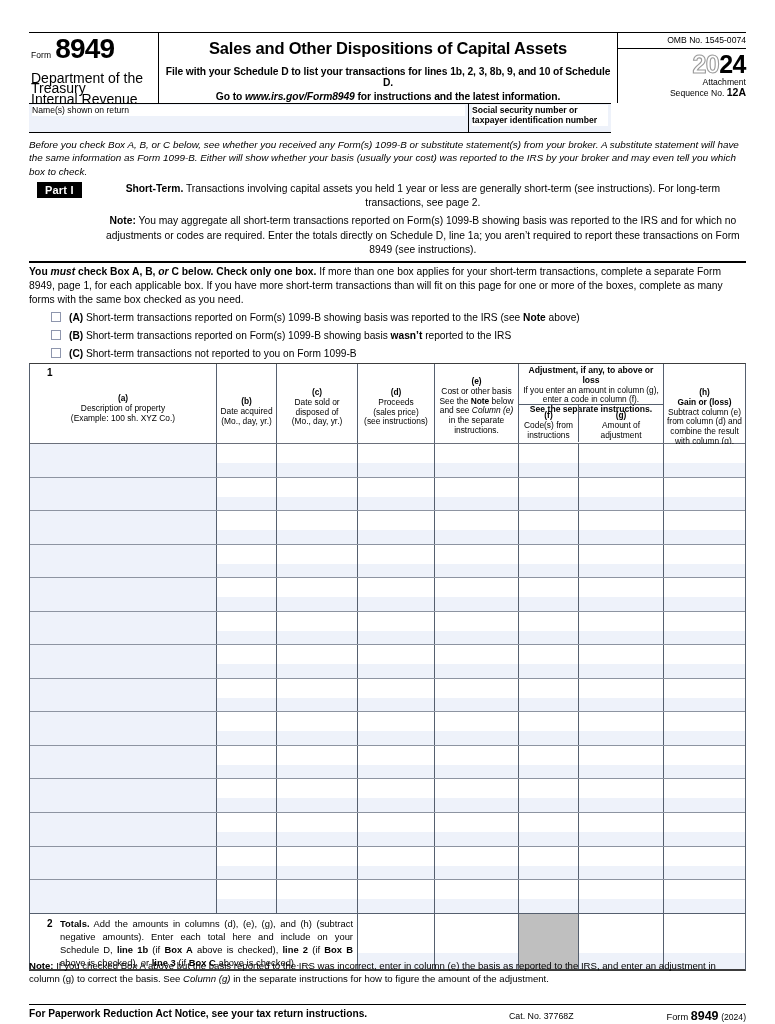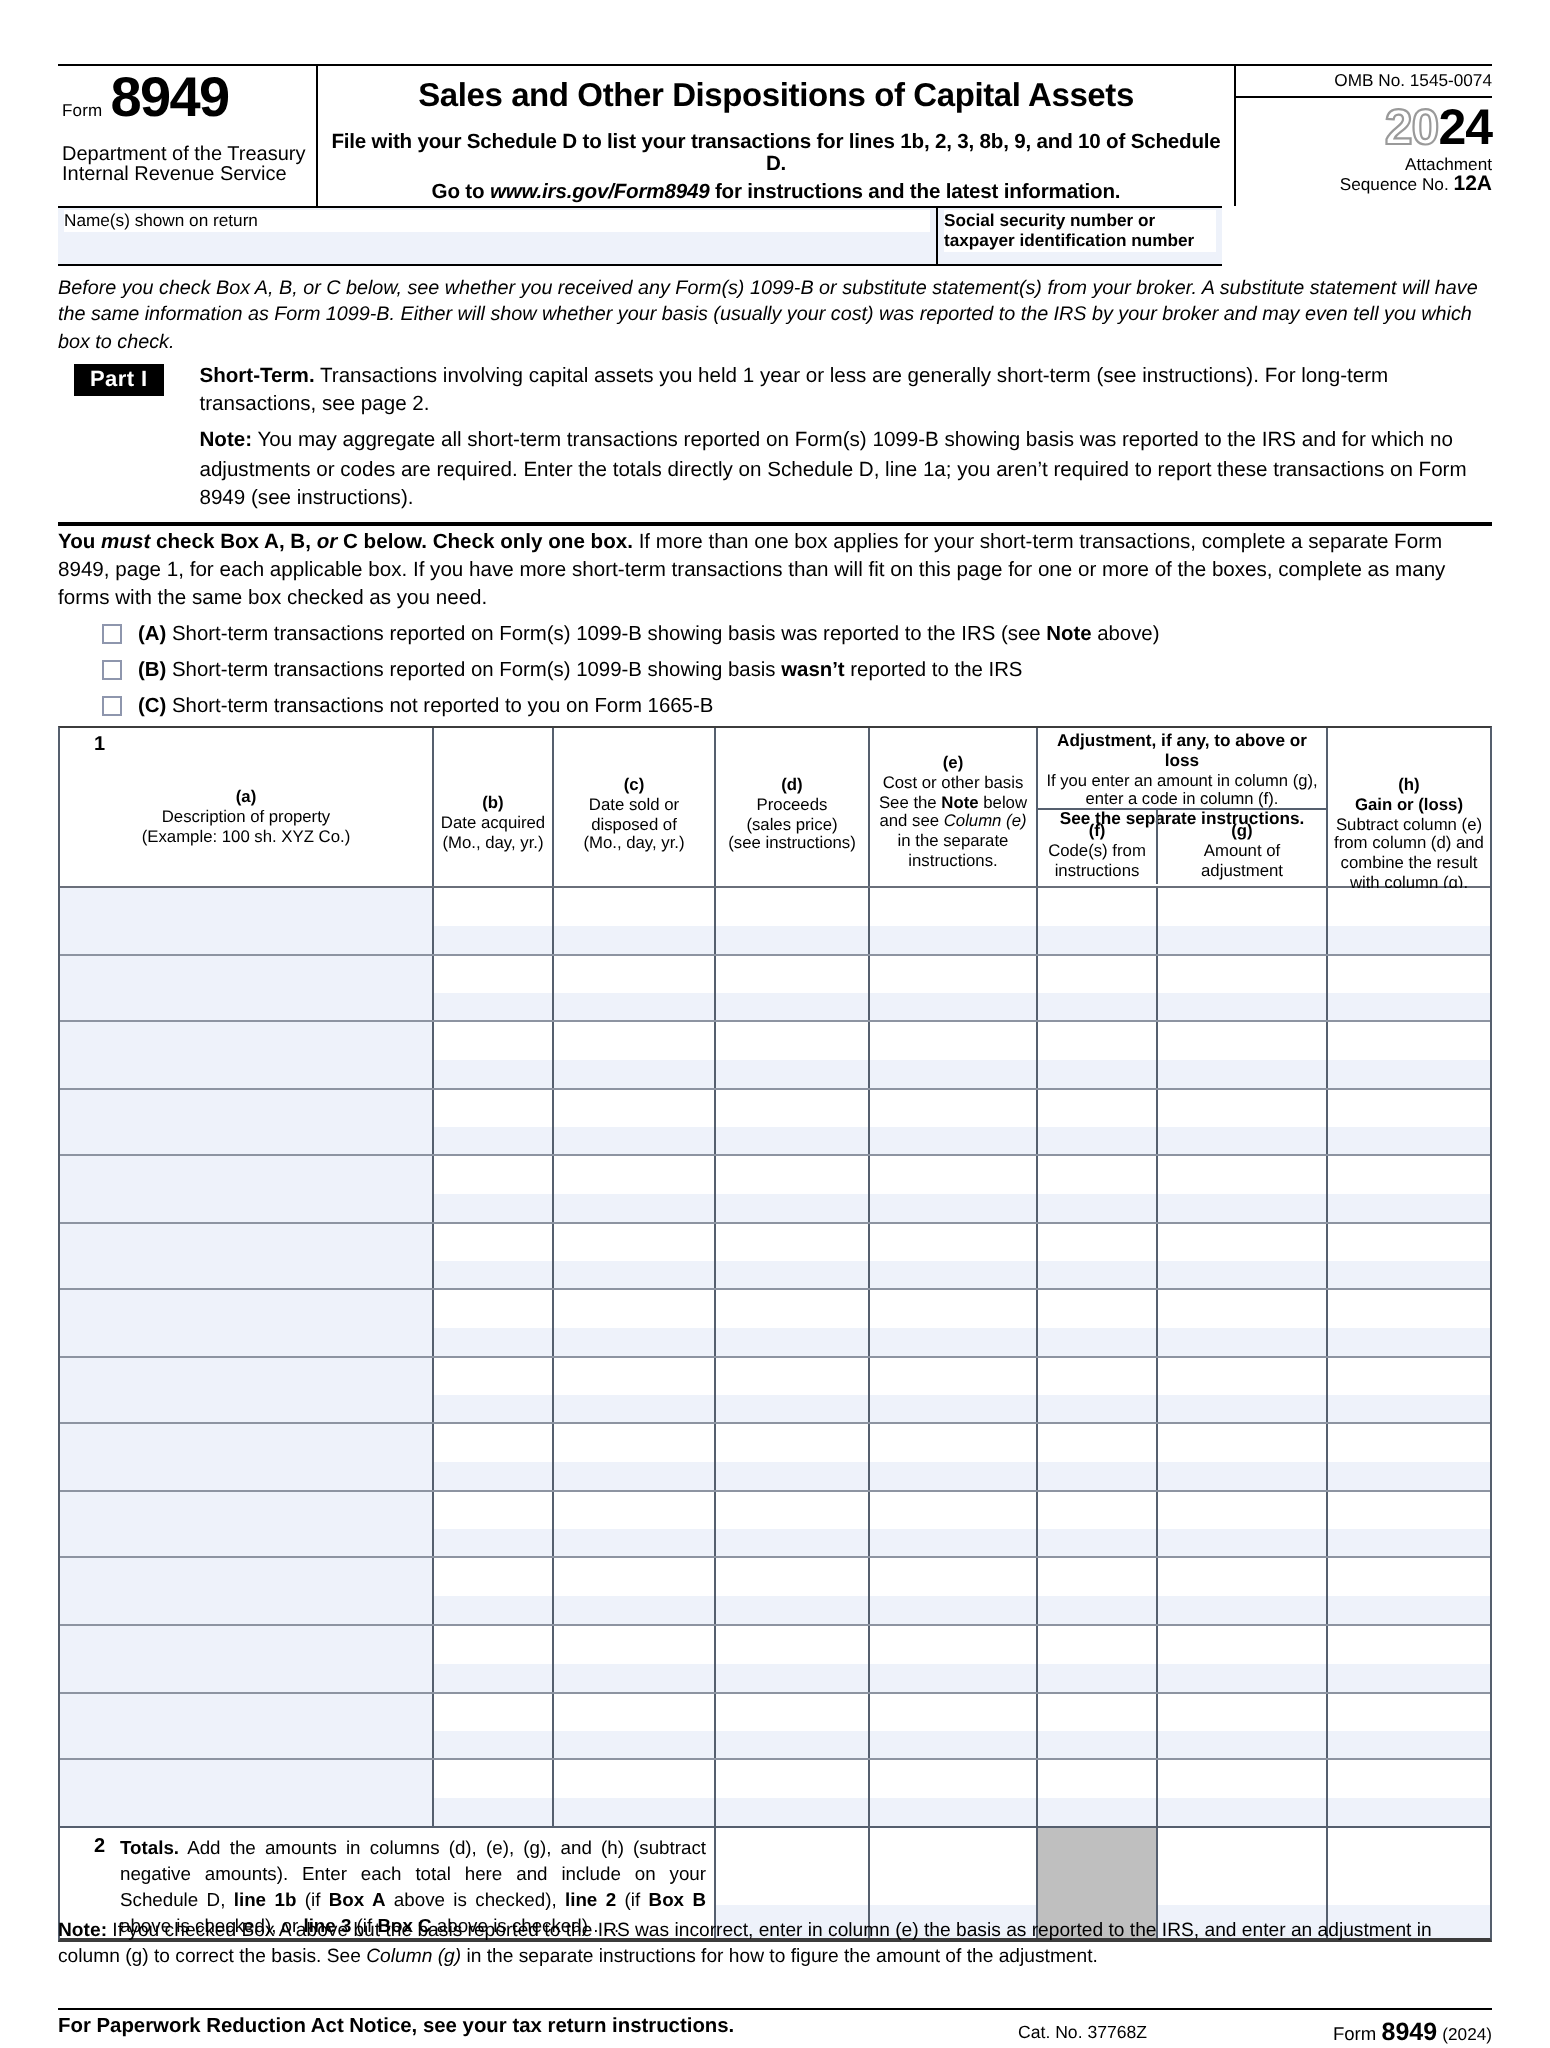--- a/index.html
+++ b/index.html
@@ -21,21 +21,21 @@
     border-top: 1.5px solid #000;
     display: flex;
   }
   .hdr-left {
     width: 130px; border-right: 1.2px solid #000;
     padding: 2px 4px 0 2px; position: relative;
   }
   .form-line { display: flex; align-items: baseline; gap: 4px; margin-top: 1px; }
   .form-word { font-size: 8.5px; letter-spacing: .1px; }
   .form-num { font-size: 28px; font-weight: bold; letter-spacing: -.8px; line-height: .95; }
-  .dept { font-size: 10px; line-height: 10.5px; margin-top: 10px; }
+  .dept { font-size: 14px; line-height: 10.5px; margin-top: 10px; }
 
   .hdr-mid {
     flex: 1; text-align: center; padding: 3px 6px 0 6px;
     border-right: 1.2px solid #000;
   }
   .title-main { font-size: 16.5px; font-weight: bold; letter-spacing: -.2px; margin-top: 3px; }
   .title-sub1 { font-size: 10.3px; font-weight: bold; margin-top: 8px; letter-spacing: -.1px; }
   .title-sub2 { font-size: 10.3px; font-weight: bold; margin-top: 3px; letter-spacing: -.1px; }
   .ital { font-style: italic; }
 
@@ -63,21 +63,21 @@
   .intro {
     position: absolute; left: 29px; top: 138px; width: 717px;
     font-size: 9.9px; font-style: italic; line-height: 13.4px;
   }
 
   
   .partwrap {
     position: absolute; left: 29px; top: 182px; width: 717px;
     border-bottom: 2px solid #000; padding-bottom: 4px;
   }
-  .partrow { display: flex; align-items: flex-start; }
+  .partrow { display: flex; align-items: flex-start; text-align: center; }
   .partbadge {
     background: #000; color: #fff; font-weight: bold; font-size: 11px;
     padding: 1.5px 8px 2px 8px; margin-left: 8px; letter-spacing: .2px;
     white-space: nowrap;
   }
   .partbody { margin-left: 18px; flex: 1; font-size: 10.3px; line-height: 14.2px; }
   .partbody p { margin: 0; }
   .partbody .p2 { margin-top: 4px; }
 
   
@@ -248,21 +248,21 @@
     <div class="chkrow">
       <span class="chkbox"></span>
       <span class="chklabel"><span class="nb">(A)</span><span> Short-term transactions reported on Form(s) 1099-B showing basis was reported to the IRS (see </span><span class="nb">Note</span><span> above)</span></span>
     </div>
     <div class="chkrow">
       <span class="chkbox"></span>
       <span class="chklabel"><span class="nb">(B)</span><span> Short-term transactions reported on Form(s) 1099-B showing basis </span><span class="nb">wasn’t</span><span> reported to the IRS</span></span>
     </div>
     <div class="chkrow">
       <span class="chkbox"></span>
-      <span class="chklabel"><span class="nb">(C)</span><span> Short-term transactions not reported to you on Form 1665-B</span></span>
+      <span class="chklabel"><span class="nb">(C)</span><span> Short-term transactions not reported to you on Form 1099-B</span></span>
     </div>
   </div>
 
   <div class="tbl">
     <div class="thead">
 
       <div class="th c-a">
         <span class="rownum">1</span>
         <div class="th-a-inner">
           <div class="colcode">(a)</div>

